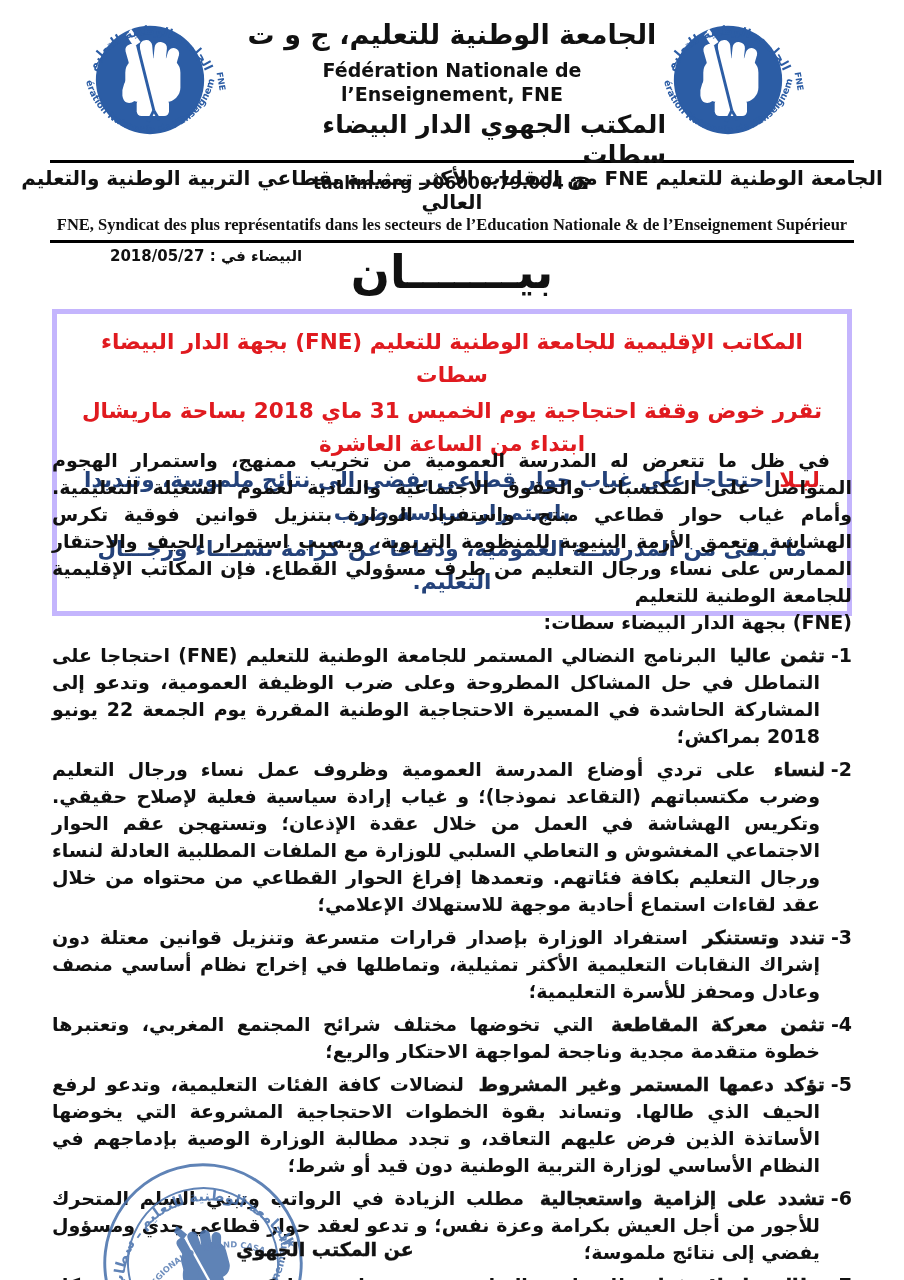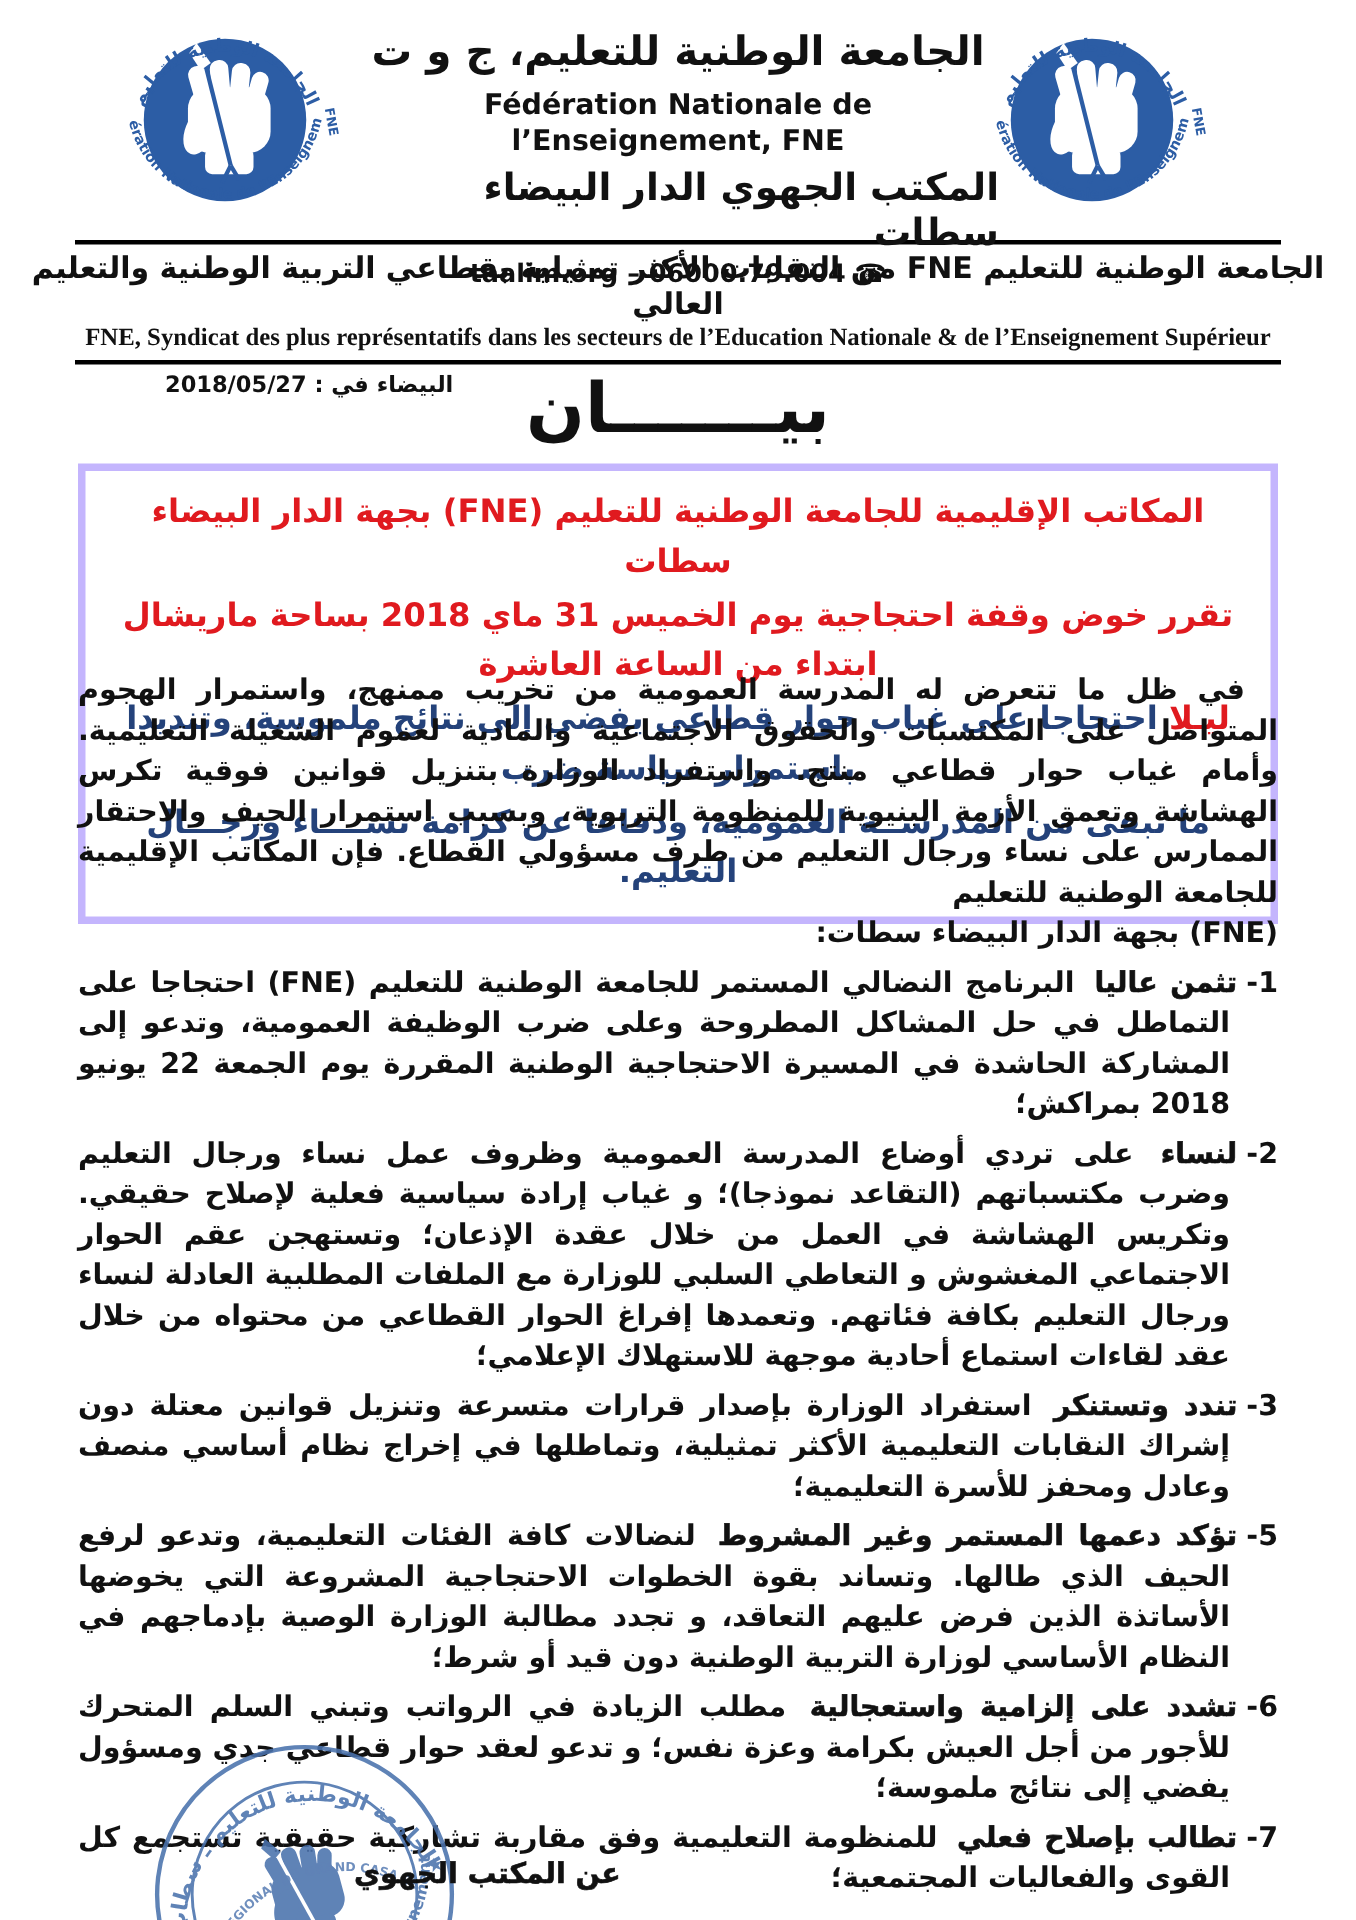--- a/index.html
+++ b/index.html
@@ -156,20 +156,24 @@
       <span class="num">1-</span><span class="lead">تثمن عاليا</span>
       <span>البرنامج النضالي المستمر للجامعة الوطنية للتعليم (FNE) احتجاجا على التماطل في حل المشاكل  المطروحة وعلى ضرب الوظيفة العمومية، وتدعو إلى المشاركة الحاشدة في المسيرة الاحتجاجية الوطنية المقررة يوم الجمعة 22 يونيو 2018 بمراكش؛</span>
     </p>
     <p class="item">
       <span class="num">2-</span><span class="lead">لنساء</span>
       <span>على تردي أوضاع المدرسة العمومية وظروف عمل نساء ورجال التعليم وضرب مكتسباتهم (التقاعد نموذجا)؛ و غياب إرادة سياسية فعلية لإصلاح حقيقي. وتكريس الهشاشة في العمل من خلال عقدة الإذعان؛ وتستهجن عقم الحوار الاجتماعي المغشوش و التعاطي السلبي للوزارة مع الملفات المطلبية العادلة لنساء ورجال التعليم بكافة فئاتهم. وتعمدها إفراغ الحوار القطاعي من محتواه من خلال عقد لقاءات استماع أحادية موجهة للاستهلاك الإعلامي؛</span>
     </p>
     <p class="item">
       <span class="num">3-</span><span class="lead">تندد وتستنكر</span>
       <span>استفراد الوزارة بإصدار قرارات متسرعة وتنزيل قوانين معتلة دون إشراك النقابات التعليمية الأكثر تمثيلية، وتماطلها في إخراج نظام أساسي منصف وعادل ومحفز للأسرة التعليمية؛</span>
+    </p>
+    <p class="item">
+      <span class="num">4-</span><span class="lead">تثمن معركة المقاطعة</span>
+      <span>التي تخوضها مختلف شرائح المجتمع المغربي، وتعتبرها خطوة متقدمة مجدية وناجحة لمواجهة الاحتكار والريع؛</span>
     </p>
     <p class="item">
       <span class="num">5-</span><span class="lead">تؤكد دعمها المستمر وغير المشروط</span>
       <span>لنضالات كافة الفئات التعليمية، وتدعو لرفع الحيف الذي طالها. وتساند بقوة الخطوات الاحتجاجية المشروعة التي يخوضها الأساتذة الذين فرض عليهم التعاقد، و تجدد مطالبة الوزارة الوصية بإدماجهم في النظام الأساسي لوزارة التربية الوطنية دون قيد أو شرط؛</span>
     </p>
     <p class="item">
       <span class="num">6-</span><span class="lead">تشدد على إلزامية واستعجالية</span>
       <span>مطلب الزيادة في الرواتب  وتبني السلم المتحرك للأجور من أجل العيش بكرامة وعزة نفس؛ و تدعو لعقد حوار قطاعي جدي ومسؤول يفضي إلى نتائج ملموسة؛</span>
     </p>
     <p class="item">

